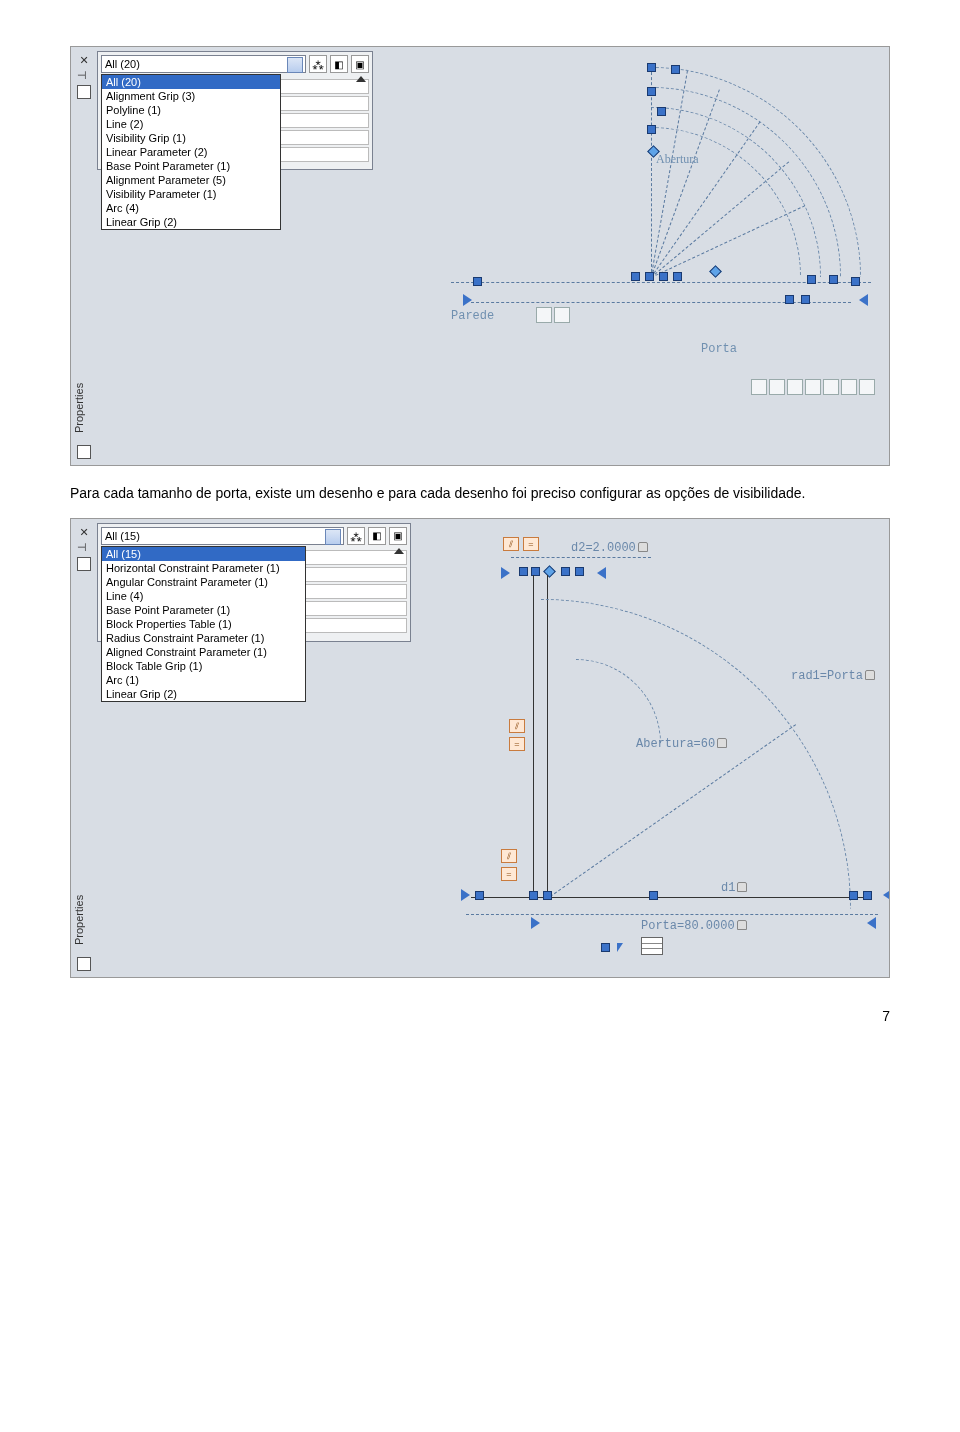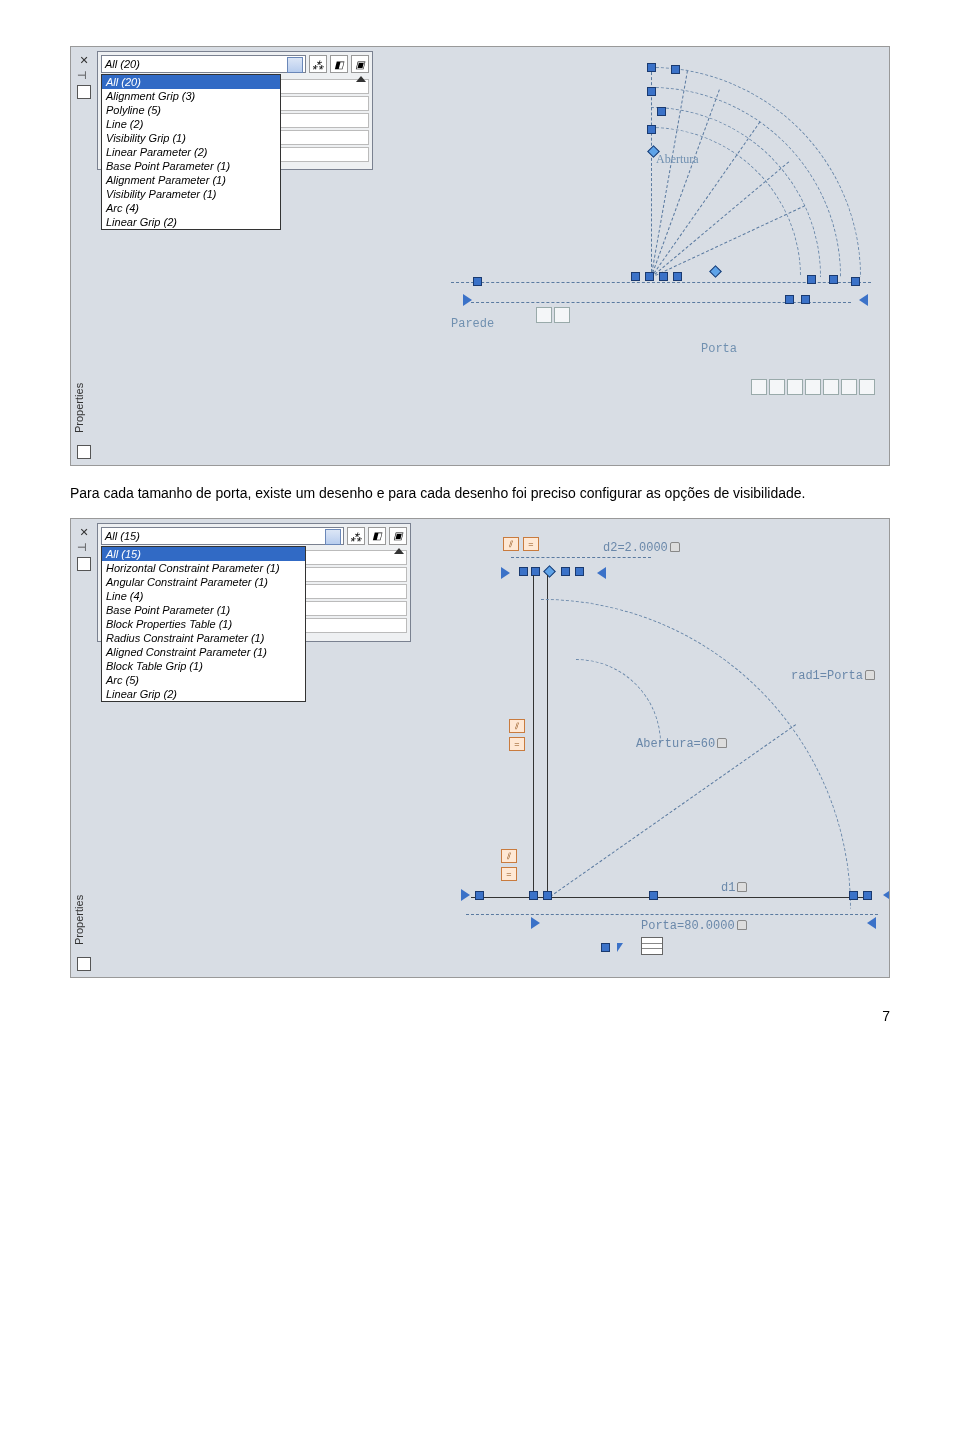--- a/index.html
+++ b/index.html
@@ -74,21 +74,20 @@
     background: #fff;
   }
   
   .prop-panel {
     position: absolute;
     top: 4px; left: 26px;
     width: 276px;
     background: #eef0f2;
     border: 1px solid #7a8190;
     font-size: 11px;
-    font-style: italic;
   }
   .prop-top {
     display: flex;
     align-items: center;
     padding: 3px;
     gap: 3px;
   }
   .prop-select {
     flex: 1;
     background: #fff;
@@ -268,26 +267,26 @@
       <div class="prop-top">
         <div class="prop-select">All (20)</div>
         <div class="prop-icon">⁂</div>
         <div class="prop-icon">◧</div>
         <div class="prop-icon">▣</div>
       </div>
       <span class="prop-tri"></span>
       <div class="dropdown-list">
         <div class="dd-item selected">All (20)</div>
         <div class="dd-item">Alignment Grip (3)</div>
-        <div class="dd-item">Polyline (5)</div>
+        <div class="dd-item">Polyline (1)</div>
         <div class="dd-item">Line (2)</div>
         <div class="dd-item">Visibility Grip (1)</div>
         <div class="dd-item">Linear Parameter (2)</div>
         <div class="dd-item">Base Point Parameter (1)</div>
-        <div class="dd-item">Alignment Parameter (1)</div>
+        <div class="dd-item">Alignment Parameter (5)</div>
         <div class="dd-item">Visibility Parameter (1)</div>
         <div class="dd-item">Arc (4)</div>
         <div class="dd-item">Linear Grip (2)</div>
       </div>
       <div class="prop-rows">
         <div class="prop-row">
             <span class="k"></span>
             <span class="v">r</span>
           </div>
         <div class="prop-row">
@@ -319,21 +318,21 @@
       <div class="dline v" style="left:580px; top:20px; height:210px;"></div>
       <div class="dline" style="left:580px; top:230px; width:210px; transform-origin:left; transform:rotate(-80deg);"></div>
       <div class="dline" style="left:580px; top:230px; width:200px; transform-origin:left; transform:rotate(-70deg);"></div>
       <div class="dline" style="left:580px; top:230px; width:190px; transform-origin:left; transform:rotate(-55deg);"></div>
       <div class="dline" style="left:580px; top:230px; width:180px; transform-origin:left; transform:rotate(-40deg);"></div>
       <div class="dline" style="left:580px; top:230px; width:170px; transform-origin:left; transform:rotate(-25deg);"></div>
 
       <div class="dline" style="left:380px; top:235px; width:420px;"></div>
       <div class="dline" style="left:400px; top:255px; width:380px;"></div>
       <span class="lbl" style="left:585px; top:105px;font-family:Liberation Serif, serif;">Abertura</span>
-      <span class="lbl" style="left:380px; top:262px;margin-top:8px;">Parede</span>
+      <span class="lbl" style="left:380px; top:262px;">Parede</span>
       <span class="lbl" style="left:630px; top:295px;">Porta</span>
 
       <div class="grip" style="left:576px; top:16px;"></div>
       <div class="grip" style="left:600px; top:18px;"></div>
       <div class="grip" style="left:576px; top:40px;"></div>
       <div class="grip" style="left:586px; top:60px;"></div>
       <div class="grip" style="left:576px; top:78px;"></div>
       <div class="grip diamond" style="left:578px; top:100px;"></div>
       <div class="grip" style="left:560px; top:225px;"></div>
       <div class="grip" style="left:574px; top:225px;"></div>
@@ -385,21 +384,21 @@
       <div class="dropdown-list" style="width:205px;">
         <div class="dd-item selected">All (15)</div>
         <div class="dd-item">Horizontal Constraint Parameter (1)</div>
         <div class="dd-item">Angular Constraint Parameter (1)</div>
         <div class="dd-item">Line (4)</div>
         <div class="dd-item">Base Point Parameter (1)</div>
         <div class="dd-item">Block Properties Table (1)</div>
         <div class="dd-item">Radius Constraint Parameter (1)</div>
         <div class="dd-item">Aligned Constraint Parameter (1)</div>
         <div class="dd-item">Block Table Grip (1)</div>
-        <div class="dd-item">Arc (5)</div>
+        <div class="dd-item">Arc (1)</div>
         <div class="dd-item">Linear Grip (2)</div>
       </div>
       <div class="prop-rows">
         <div class="prop-row">
             <span class="k"></span>
             <span class="v">r</span>
           </div>
         <div class="prop-row">
             <span class="k"></span>
             <span class="v"></span>
@@ -415,21 +414,21 @@
         <div class="prop-row">
             <span class="k"></span>
             <span class="v">ByLayer</span>
           </div>
       </div>
     </div>
 
     <div class="canvas">
 
       <div class="dline" style="left:440px; top:38px; width:140px;"></div>
-      <span class="locktxt" style="left:500px; top:22px;margin-left:32px;"><span>d2=2.0000</span><span class="lock"></span></span>
+      <span class="locktxt" style="left:500px; top:22px;"><span>d2=2.0000</span><span class="lock"></span></span>
       <div class="constraint" style="left:432px; top:18px;">⫽</div>
       <div class="constraint" style="left:452px; top:18px;">=</div>
 
       <div class="grip tri" style="left:430px; top:48px;"></div>
       <div class="grip" style="left:448px; top:48px;"></div>
       <div class="grip" style="left:460px; top:48px;"></div>
       <div class="grip diamond" style="left:474px; top:48px;"></div>
       <div class="grip" style="left:490px; top:48px;"></div>
       <div class="grip" style="left:504px; top:48px;"></div>
       <div class="grip tri" style="left:520px; top:48px; transform:scaleX(-1);"></div>

